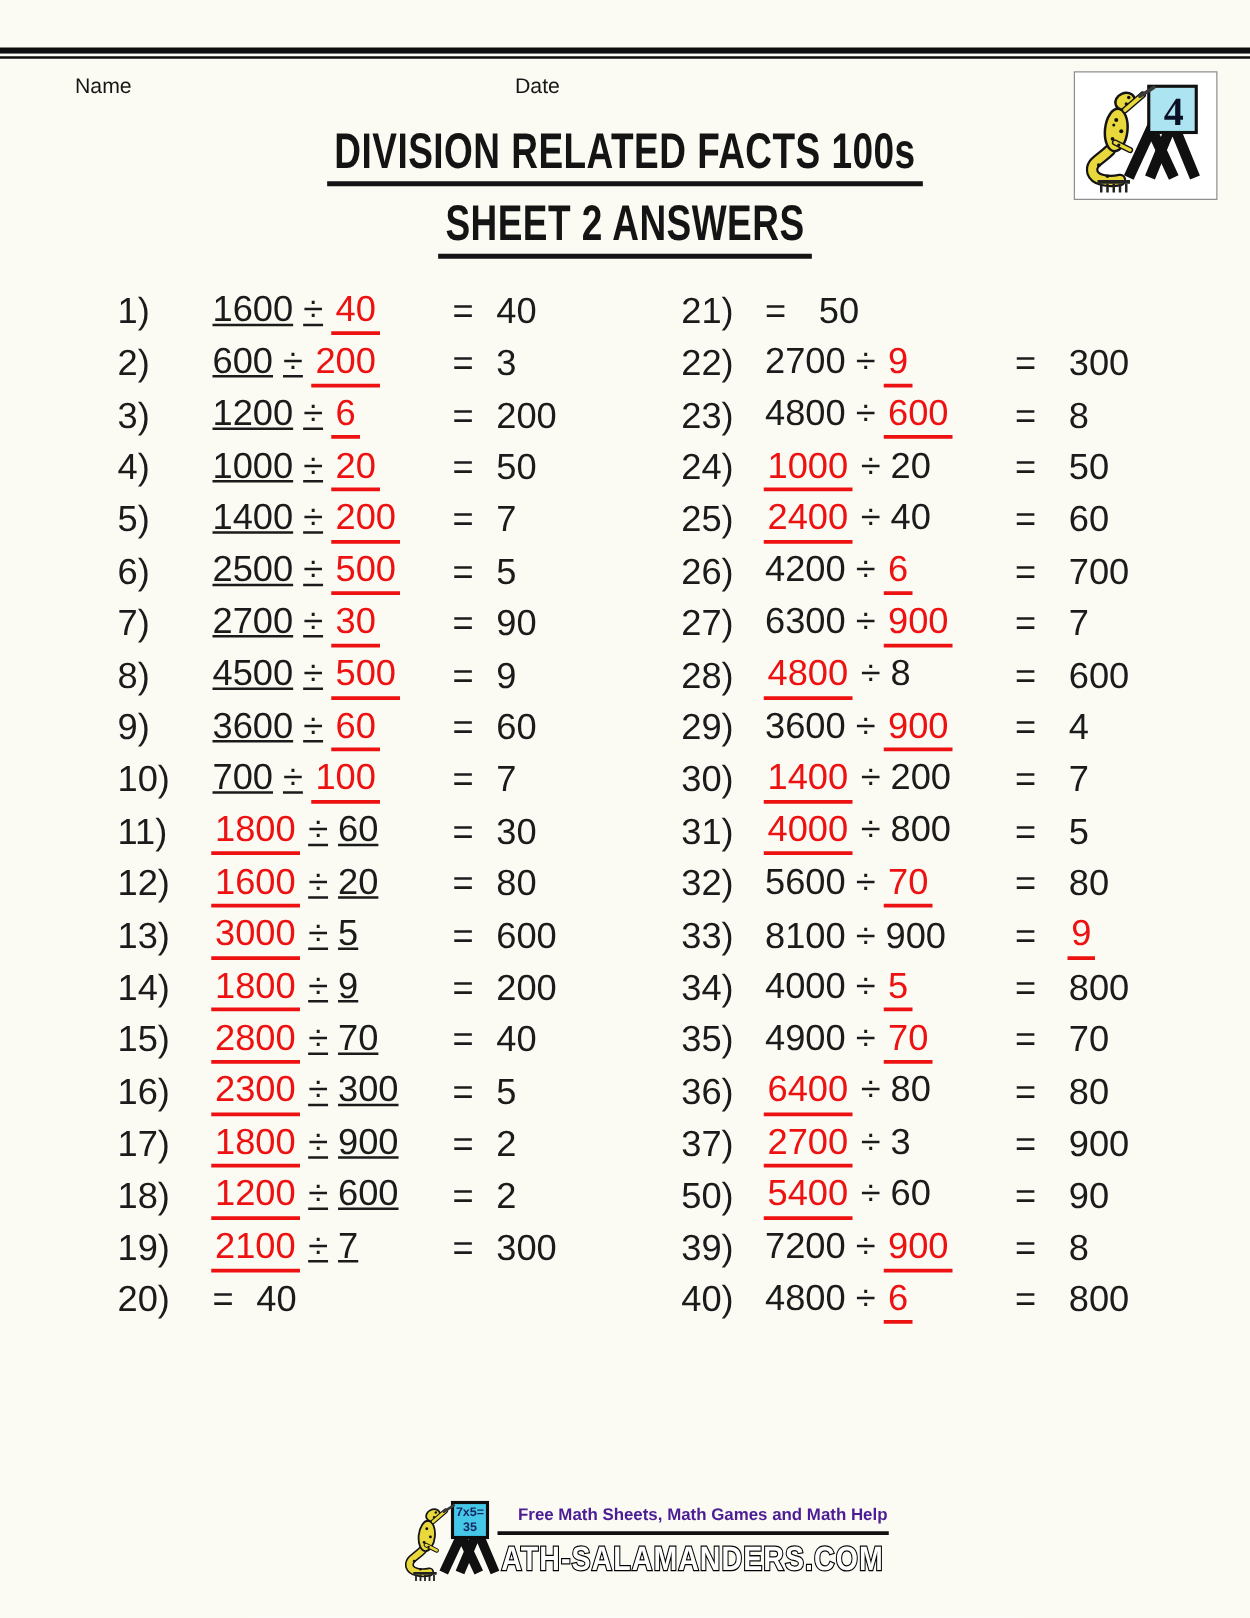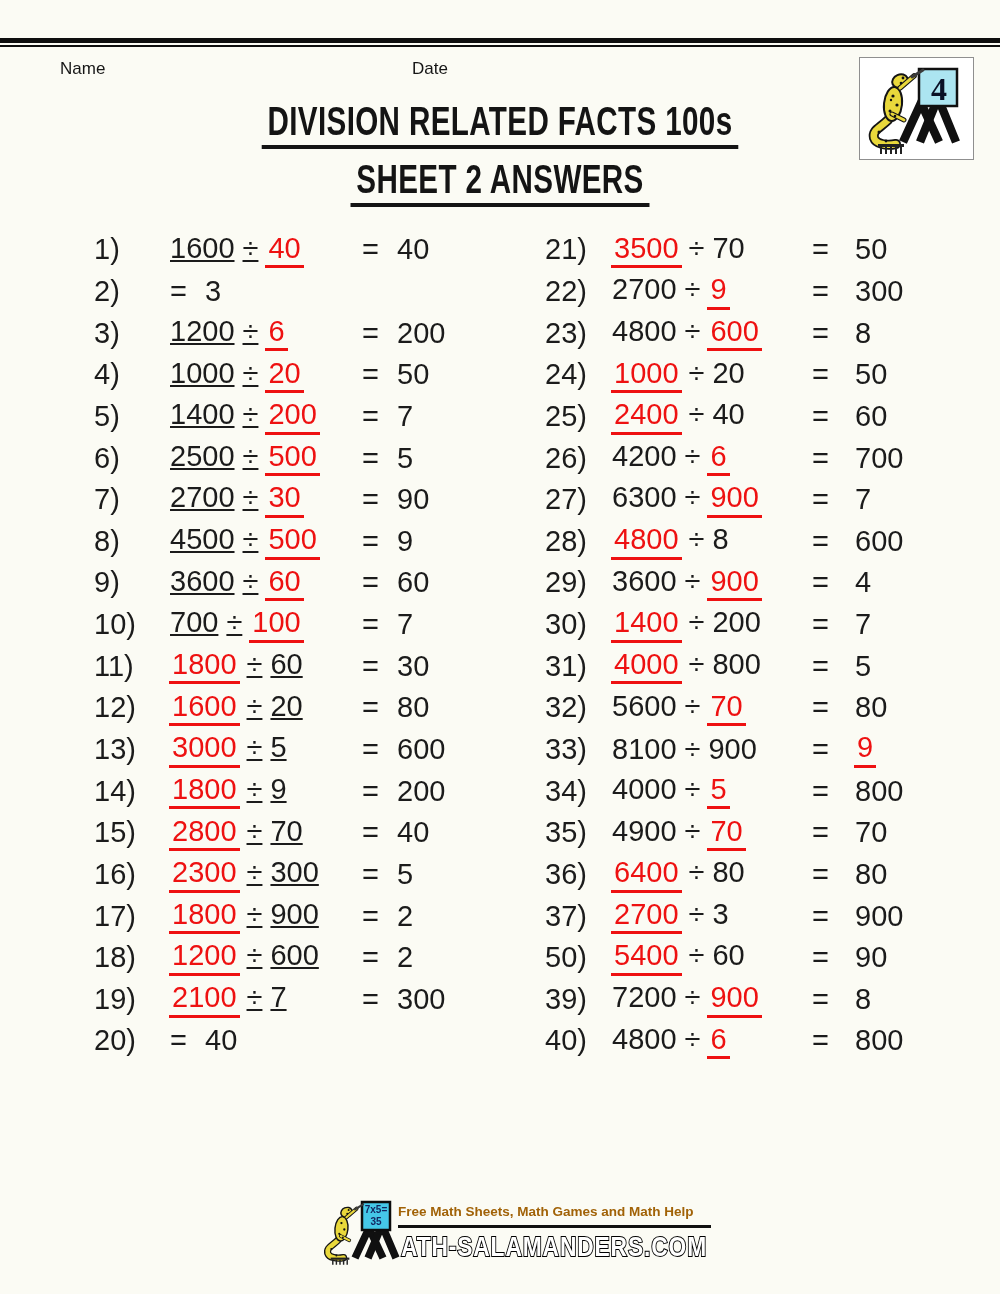--- a/index.html
+++ b/index.html
@@ -40,22 +40,22 @@
   .col.left  .expr{width:192px;text-decoration:underline;}
   .col.right .expr{width:200px;}
   .col.left  .eq{width:35px;}
   .col.right .eq{width:43px;}
   .op{margin:0 8px;}
   .red{color:#ee1111;display:inline-block;line-height:1.12;
        border-bottom:3px solid #ee1111;padding:0 3px 1px;margin:0 -1px;}
 
   
   .f-logo{position:absolute;left:324px;top:1194px;}
-  .tagline{position:absolute;left:398px;top:1204px;width:312px;text-align:left;
-           font-size:13.5px;font-weight:bold;color:#a16207;}
+  .tagline{position:absolute;left:398px;top:1204px;width:312px;text-align:right;
+           font-size:13.5px;font-weight:bold;color:#4c1d95;}
   .f-rule{position:absolute;left:398px;top:1225px;width:313px;height:3px;background:#101010;}
   .f-site{position:absolute;left:398px;top:1229px;}
 </style>
 </head>
 <body>
 
 <div class="page">
 
   <div class="topbar">
     <div class="t1"></div>
@@ -111,20 +111,21 @@
 
   <div class="col left">
       <div class="row">
     <span class="pnum">1)</span>
     <span class="expr"><span>1600</span><span class="op">÷</span><span class="red">40</span></span>
     <span class="eq">=</span>
     <span class="ans">40</span>
   </div>
       <div class="row">
     <span class="pnum">2)</span>
+    <span class="expr"><span>600</span><span class="op">÷</span><span class="red">200</span></span>
     <span class="eq">=</span>
     <span class="ans">3</span>
   </div>
       <div class="row">
     <span class="pnum">3)</span>
     <span class="expr"><span>1200</span><span class="op">÷</span><span class="red">6</span></span>
     <span class="eq">=</span>
     <span class="ans">200</span>
   </div>
       <div class="row">
@@ -225,21 +226,20 @@
   </div>
       <div class="row">
     <span class="pnum">20)</span>
     <span class="eq">=</span>
     <span class="ans">40</span>
   </div>
     </div>
   <div class="col right">
       <div class="row">
     <span class="pnum">21)</span>
-    <span class="expr"><span class="red">3500</span><span class="op">÷</span><span>70</span></span>
     <span class="eq">=</span>
     <span class="ans">50</span>
   </div>
       <div class="row">
     <span class="pnum">22)</span>
     <span class="expr"><span>2700</span><span class="op">÷</span><span class="red">9</span></span>
     <span class="eq">=</span>
     <span class="ans">300</span>
   </div>
       <div class="row">

